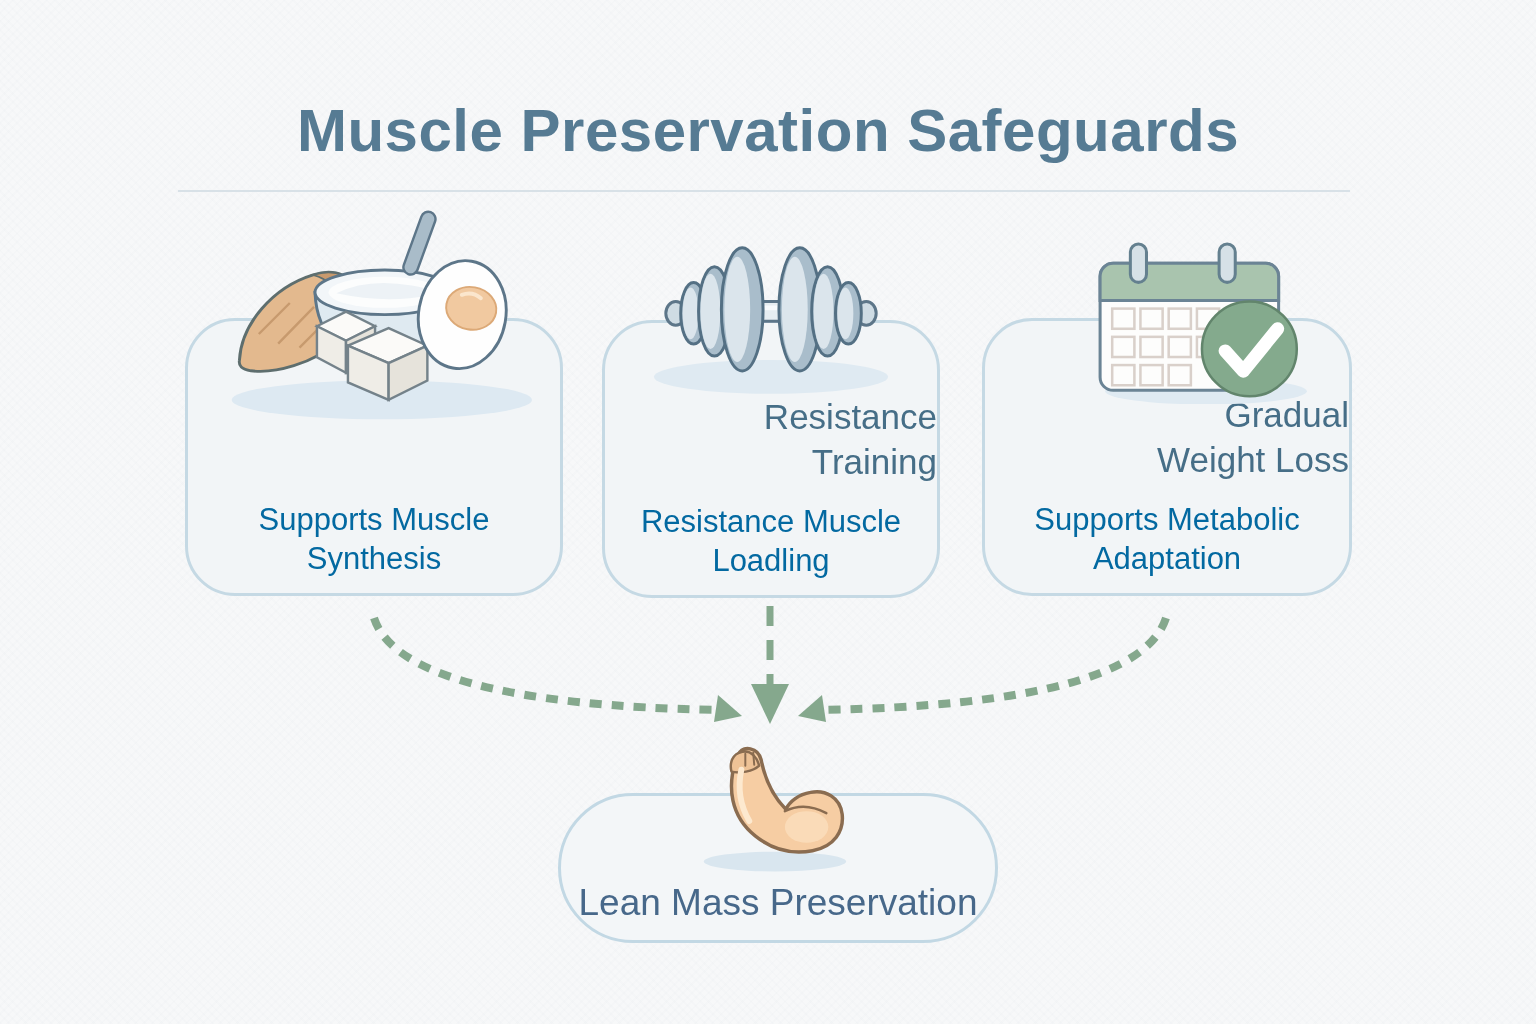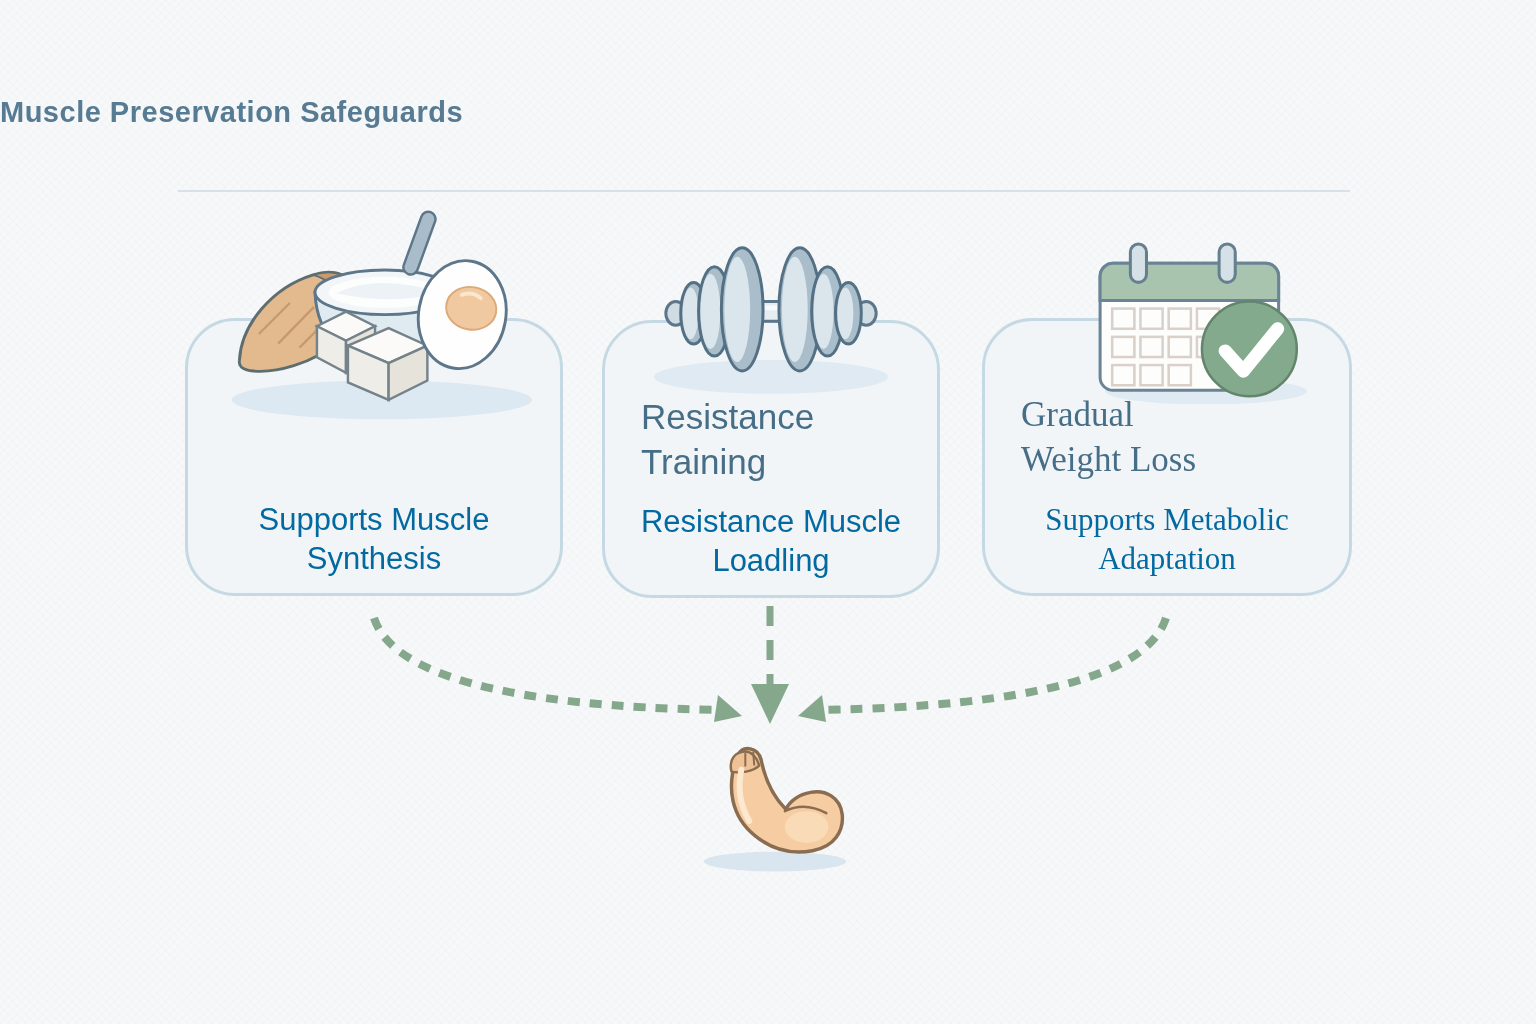--- a/index.html
+++ b/index.html
@@ -6,36 +6,35 @@
   .canvas{
     position:relative;width:1536px;height:1024px;overflow:hidden;
     background:#f7f8f9;
     background-image:
       repeating-linear-gradient(45deg, rgba(190,200,210,0.045) 0 2px, transparent 2px 6px),
       repeating-linear-gradient(-45deg, rgba(190,200,210,0.045) 0 2px, transparent 2px 6px);
     font-family:"Liberation Sans", sans-serif;
   }
   .title{
     position:absolute;top:96px;left:0;width:100%;
-    text-align:left;font-size:29px;font-weight:600;letter-spacing:0.5px;
+    text-align:center;font-size:60px;font-weight:600;letter-spacing:0.5px;
     color:#567b93;
   }
   .divider{position:absolute;left:178px;top:190px;width:1172px;height:2px;background:#d8e1e7;}
   .card{
     position:absolute;box-sizing:border-box;
     background:#f2f5f7;border:3px solid #c5d9e4;border-radius:50px;
   }
   .card-1{left:185px;top:318px;width:378px;height:278px;}
   .card-2{left:602px;top:320px;width:338px;height:278px;}
-  .card-3{left:982px;top:318px;width:370px;height:278px;font-family:Liberation Serif, serif;}
+  .card-3{left:982px;top:318px;width:370px;height:278px;}
   .card-heading{
-    position:absolute;top:72px;left:0;width:100%;text-align:left;
+    position:absolute;top:72px;left:0;width:100%;text-align:right;
     font-size:35px;line-height:1.28;color:#466e87;font-weight:400;
     white-space:pre-line;
-    padding-left:36px;
   }
   .card-subheading{
     position:absolute;top:180px;left:0;width:100%;text-align:center;
     font-size:31px;line-height:1.25;color:#0369a1;font-weight:400;
     white-space:pre-line;
   }
   .icon-wrap{position:absolute;}
   .food-icon{left:222px;top:210px;width:310px;}
   .dumbbell-icon{left:642px;top:230px;width:258px;}
   .calendar-icon{left:1090px;top:238px;width:232px;}
@@ -160,20 +159,23 @@
 
   <svg class="arrows" viewBox="0 0 880 145">
     <path d="M44,22 Q72,108 388,114" fill="none" stroke="#85a88d" stroke-width="8" stroke-dasharray="12 10"></path>
     <polygon points="388,99 412,120 384,126" fill="#85a88d"></polygon>
     <path d="M836,22 Q808,108 492,114" fill="none" stroke="#85a88d" stroke-width="8" stroke-dasharray="12 10"></path>
     <polygon points="492,99 468,120 496,126" fill="#85a88d"></polygon>
     <line x1="440" y1="10" x2="440" y2="88" stroke="#85a88d" stroke-width="7" stroke-dasharray="20 14"></line>
     <polygon points="421,88 459,88 440,128" fill="#85a88d"></polygon>
   </svg>
 
+  <div class="result-card">
+    <div class="result-label">Lean Mass Preservation</div>
+  </div>
 
   <svg class="icon-wrap bicep-icon" viewBox="0 0 170 135">
     <ellipse cx="88" cy="123" rx="72" ry="10" fill="#d9e6ef"></ellipse>
     <path d="M50,16 C38,48 44,78 68,97 C84,110 104,116 126,112 C148,108 158,92 156,75 C154,58 139,50 124,53 C112,55 103,62 99,70 C87,58 78,40 74,20 C71,8 56,4 50,16 Z" fill="#f6cda3" stroke="#8a6c50" stroke-width="3.5" stroke-linejoin="round"></path>
     <path d="M55,12 C44,14 42,24 44,32 C52,34 66,32 72,26 C70,18 64,10 55,12 Z" fill="#eec296" stroke="#8a6c50" stroke-width="2.5" stroke-linejoin="round"></path>
     <path d="M58,14 L58,26 M66,13 L67,25" stroke="#8a6c50" stroke-width="2" stroke-linecap="round"></path>
     <path d="M98,72 Q118,62 140,74" fill="none" stroke="#8a6c50" stroke-width="2.5" stroke-linecap="round"></path>
     <ellipse cx="120" cy="88" rx="22" ry="16" fill="#fbdfbd" opacity="0.8"></ellipse>
     <path d="M54,30 Q48,58 62,82" fill="none" stroke="#fde9cf" stroke-width="6" stroke-linecap="round"></path>
   </svg>

